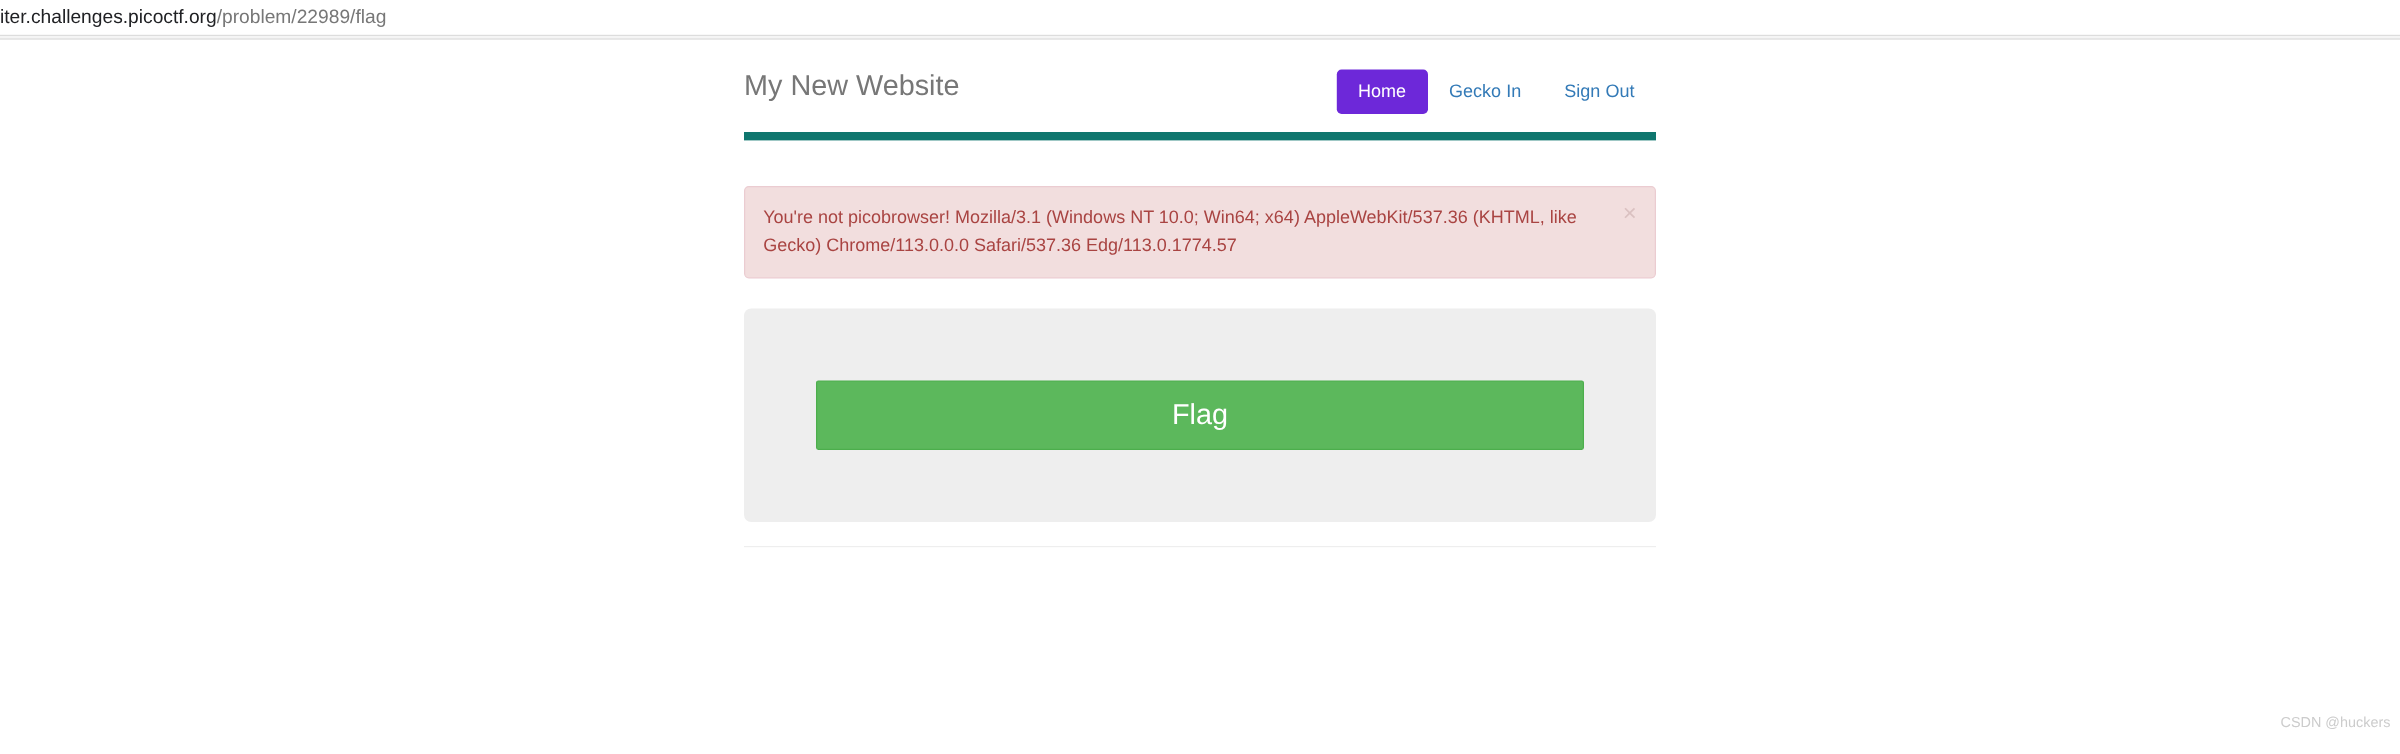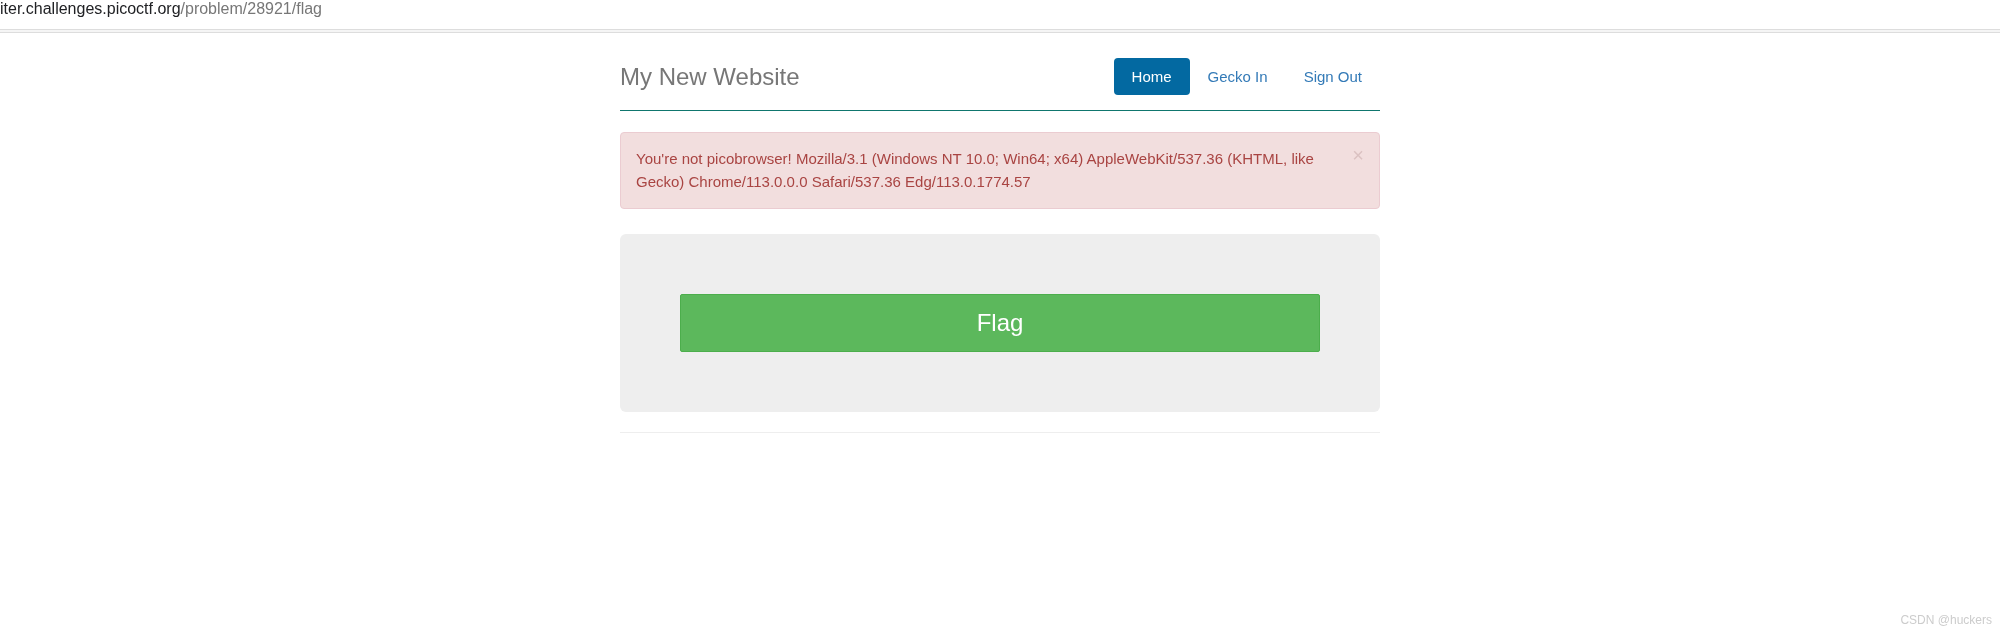--- a/index.html
+++ b/index.html
@@ -13,20 +13,21 @@
       color: #333;
       background: #fff;
       width: 2000px;
       height: 628px;
       overflow: hidden;
     }
     .url-bar {
       height: 30px;
       border-bottom: 1px solid #ddd;
       display: flex;
+      align-items: center;
       padding-left: 0;
       font-size: 16px;
       color: #333;
       background: #fff;
     }
     .url-bar .domain {
       color: #202124;
     }
     .url-bar .path {
       color: #777;
@@ -37,44 +38,43 @@
       border-bottom: 1px solid #ddd;
     }
     .container {
       width: 760px;
       margin: 0 auto;
       padding-top: 10px;
     }
     .navbar {
       display: flex;
       justify-content: space-between;
-      align-items: center;
       padding: 15px 0;
-      border-bottom: 1px solid #0f766e;
-      margin-bottom: 21px;
+      border-bottom: 7px solid #0f766e;
+      margin-bottom: 38px;
     }
     .navbar-brand {
       font-size: 24px;
       color: #777;
       font-weight: 400;
     }
     .nav-items {
       display: flex;
       gap: 0;
     }
     .nav-item {
       padding: 10px 18px;
       font-size: 15px;
       color: #337ab7;
       cursor: pointer;
       border-radius: 4px;
       text-decoration: none;
     }
     .nav-item.active {
-      background: #0369a1;
+      background: #6d28d9;
       color: #fff;
     }
     .alert {
       background: #f2dede;
       border: 1px solid #ebccd1;
       color: #a94442;
       padding: 15px 35px 15px 15px;
       border-radius: 4px;
       margin-bottom: 25px;
       position: relative;
@@ -112,32 +112,32 @@
       cursor: pointer;
       font-weight: 400;
     }
     .hr-bottom {
       border: 0;
       border-top: 1px solid #eee;
       margin-top: 20px;
     }
     .watermark {
       position: absolute;
-      bottom: 1px;
+      bottom: 19px;
       right: 8px;
       font-size: 12px;
       color: #ccc;
     }
   </style>
 </head>
 <body>
 
 <div class="url-bar">
   <span class="domain">iter.challenges.picoctf.org</span>
-    <span class="path">/problem/28921/flag</span>
+    <span class="path">/problem/22989/flag</span>
 </div>
 <div class="divider-line"></div>
 
 <div class="container">
   <div class="navbar">
     <div class="navbar-brand">My New Website</div>
     <div class="nav-items">
       <a class="nav-item active">Home</a>
       <a class="nav-item">Gecko In</a>
       <a class="nav-item">Sign Out</a>

